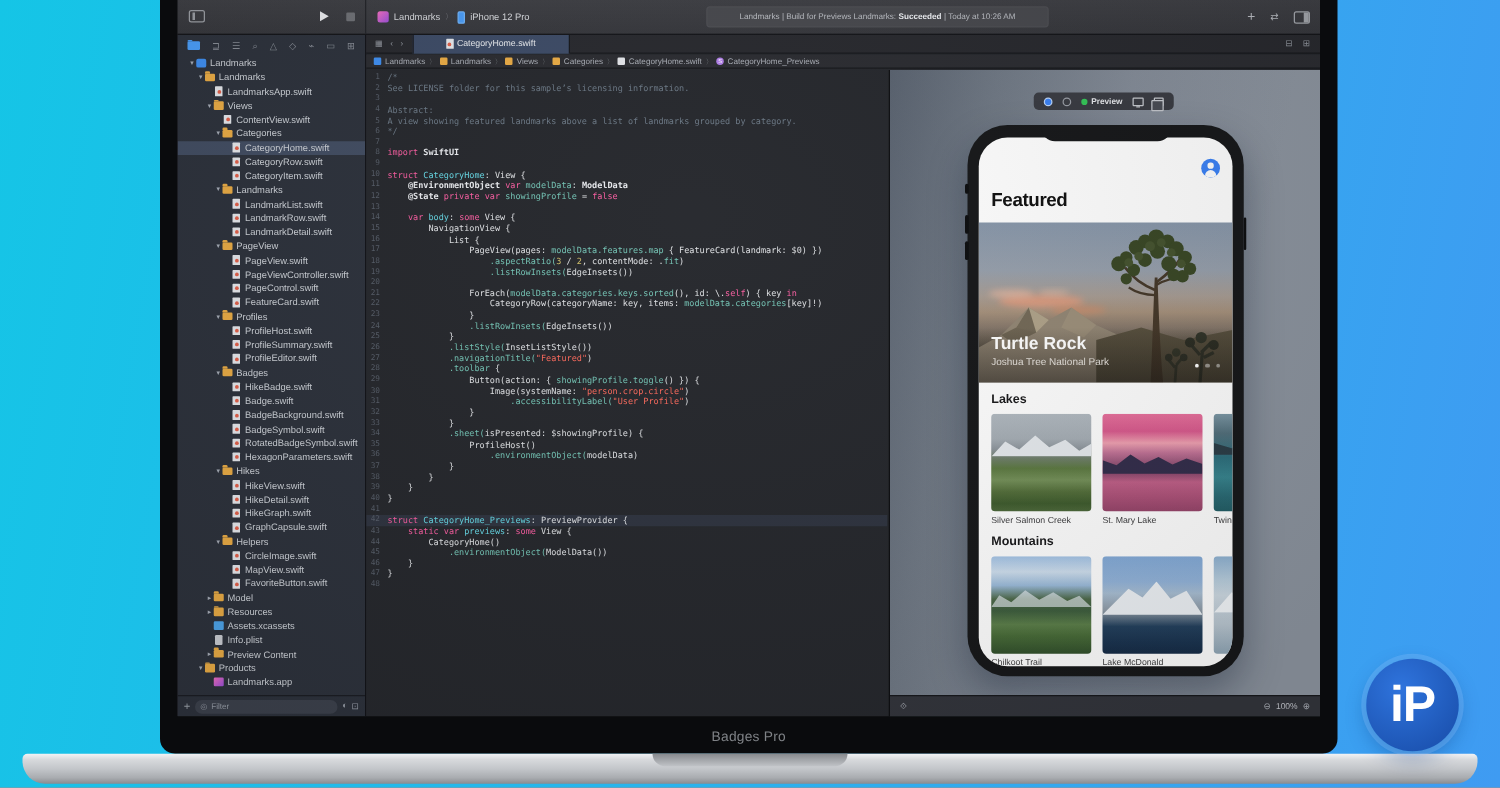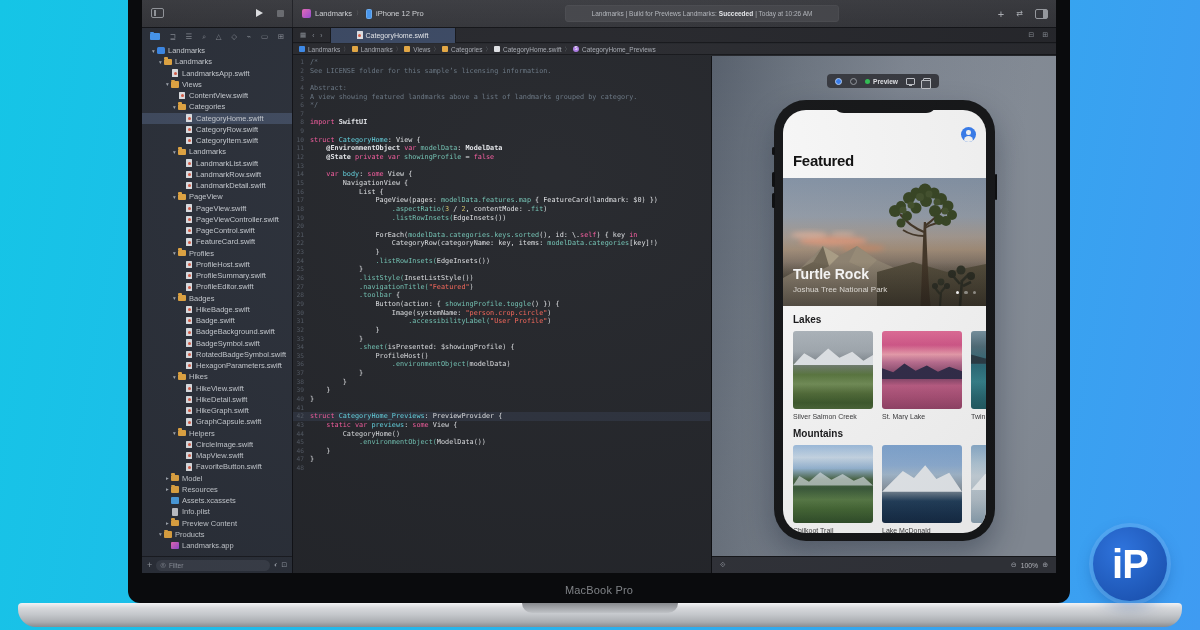--- a/index.html
+++ b/index.html
@@ -645,21 +645,21 @@
               <span>⊖</span>
               <span class="cb-zoom">100%</span>
               <span>⊕</span>
             </div>
           </div>
         </div>
       </div>
 
       <div class="vignette"></div>
     </div>
-    <div class="bezel-label">MacBook Pro</div>
+    <div class="bezel-label">Badges Pro</div>
   </div>
 
   <div class="base">
     <div class="base-notch"></div>
   </div>
 
   <div style="position:absolute; right:33px; top:527px; width:74px; height:74px; border-radius:50%; background:radial-gradient(circle at 38% 32%,#2f74dd,#1d55b4 75%); box-shadow:0 0 0 4px rgba(150,200,255,.25), 0 6px 16px rgba(10,50,120,.35); display:flex; align-items:center; justify-content:center;text-align:right;">
     <span style="color:#fff; font-weight:bold; font-size:40px; letter-spacing:-1px; font-family:'Liberation Sans',sans-serif;">iP</span>
   </div>
 

